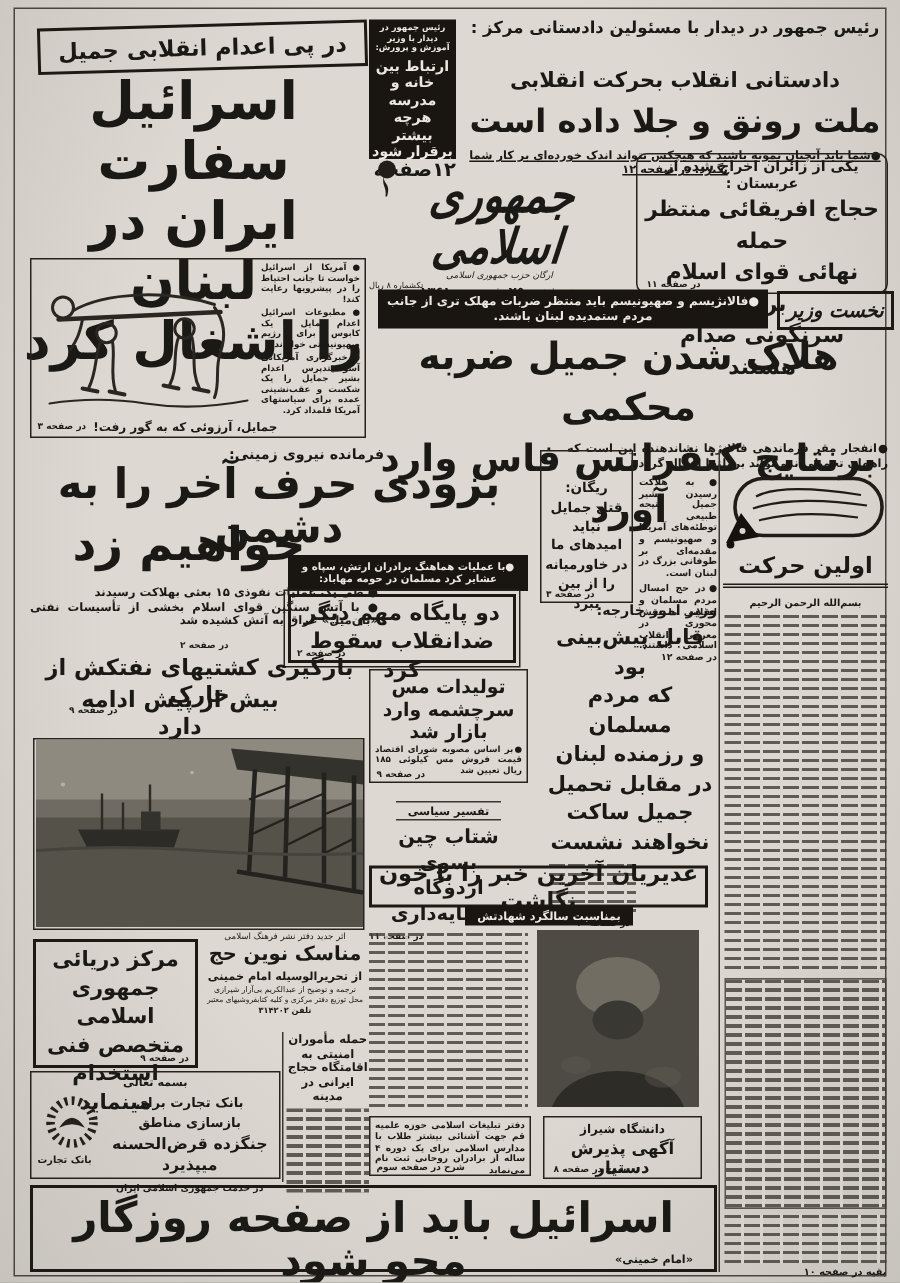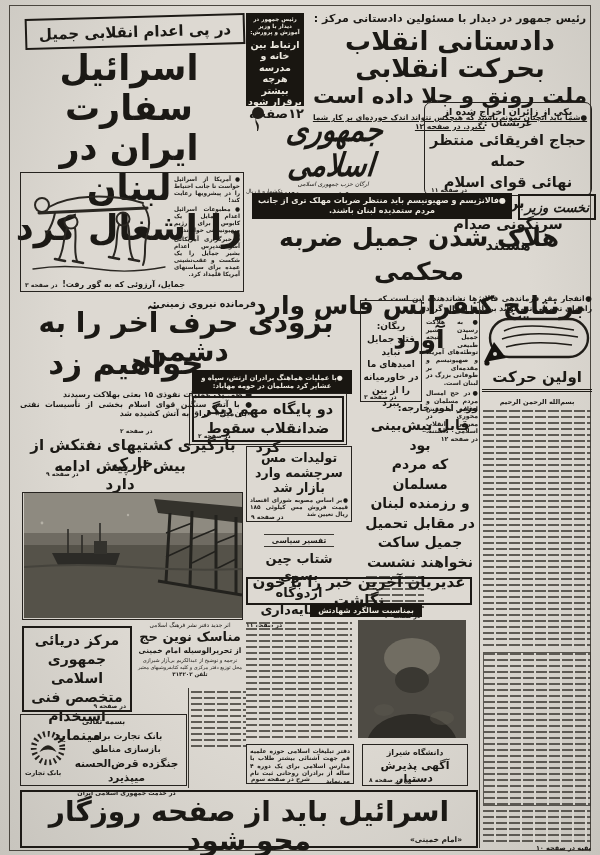--- a/index.html
+++ b/index.html
@@ -43,21 +43,21 @@
 
   <div class="abs inv ctr" style="left:246px;top:13px;width:58px;height:93px;padding:3px 2px;box-sizing:border-box;">
     <div class="b" style="font-size:5.6px;line-height:6.6px;">رئیس جمهور در دیدار با وزیر آموزش و پرورش:</div>
     <div class="b" style="font-size:9.5px;line-height:11.5px;margin-top:3px;">ارتباط بین خانه و مدرسه هرچه بیشتر برقرار شود</div>
     <div style="font-size:5px;margin-top:2px;">در صفحه ۲</div>
   </div>
   <div class="abs b" style="left:252px;top:106px;width:52px;font-size:13px;text-align:center;">۱۲صفحه</div>
 
   <div class="abs ctr" style="left:308px;top:12px;width:284px;">
     <div class="b" style="font-size:11px;">رئیس جمهور در دیدار با مسئولین دادستانی مرکز :</div>
-    <div class="b hl" style="font-size:26px;line-height:27px;margin-top:3px;">دادستانی انقلاب بحرکت انقلابی</div>
+    <div class="b hl" style="font-size:14px;line-height:27px;margin-top:16px;">دادستانی انقلاب بحرکت انقلابی</div>
     <div class="b hl" style="font-size:21.5px;line-height:27px;">ملت رونق و جلا داده است</div>
     <div class="b" style="font-size:7.6px;margin-top:4px;text-decoration:underline;">●شما باید آنچنان نمونه باشید که هیچکس نتواند اندک خورده‌ای بر کار شما بگیرد. در صفحه ۱۲</div>
   </div>
 
   <div class="abs" style="left:246px;top:118px;width:174px;height:74px;">
     <div class="abs" style="left:2px;top:-12px;">
       <svg width="20" height="26" viewBox="0 0 20 26">
         <circle cx="10" cy="7" r="6" fill="#211e19"></circle>
         <path d="M8,11 C7,17 13,16 10,25 L9,25 C10,18 6,18 8,11 Z" fill="#211e19"></path>
       </svg>
@@ -255,20 +255,21 @@
     <div style="font-size:5.8px;">اثر جدید دفتر نشر فرهنگ اسلامی</div>
     <div class="b" style="font-size:13px;margin-top:1px;">مناسک نوین حج</div>
     <div class="b" style="font-size:7.5px;margin-top:2px;">از تحریرالوسیله امام خمینی</div>
     <div style="font-size:5.2px;margin-top:2px;">ترجمه و توضیح از عبدالکریم بی‌آزار شیرازی</div>
     <div style="font-size:5px;margin-top:1px;">محل توزیع دفتر مرکزی و کلیه کتابفروشیهای معتبر</div>
     <div class="b" style="font-size:5.5px;margin-top:1px;">تلفن ۳۱۴۲۰۲</div>
   </div>
 
   <div class="abs rule-v" style="left:188px;top:688px;height:100px;"></div>
   <div class="abs" style="left:191px;top:688px;width:55px;">
+    <div class="b ctr" style="font-size:7.8px;line-height:9.6px;">حمله مأموران امنیتی به اقامتگاه حجاج ایرانی در مدینه</div>
     <div class="micro" style="width:55px;height:56px;margin-top:3px;"></div>
   </div>
 
   <div class="abs box" style="left:20px;top:714px;width:167px;height:72px;box-sizing:border-box;padding:2px 4px;">
     <div class="b ctr" style="font-size:7.5px;">بسمه تعالی</div>
     <div class="abs" style="left:6px;top:14px;">
       <svg width="42" height="42" viewBox="0 0 44 44">
         <circle cx="22" cy="20" r="15" fill="none" stroke="#24211c" stroke-width="6" stroke-dasharray="2 3"></circle>
         <path d="M13,24 Q22,10 31,24 Q22,19 13,24 Z" fill="#24211c"></path>
       </svg>

